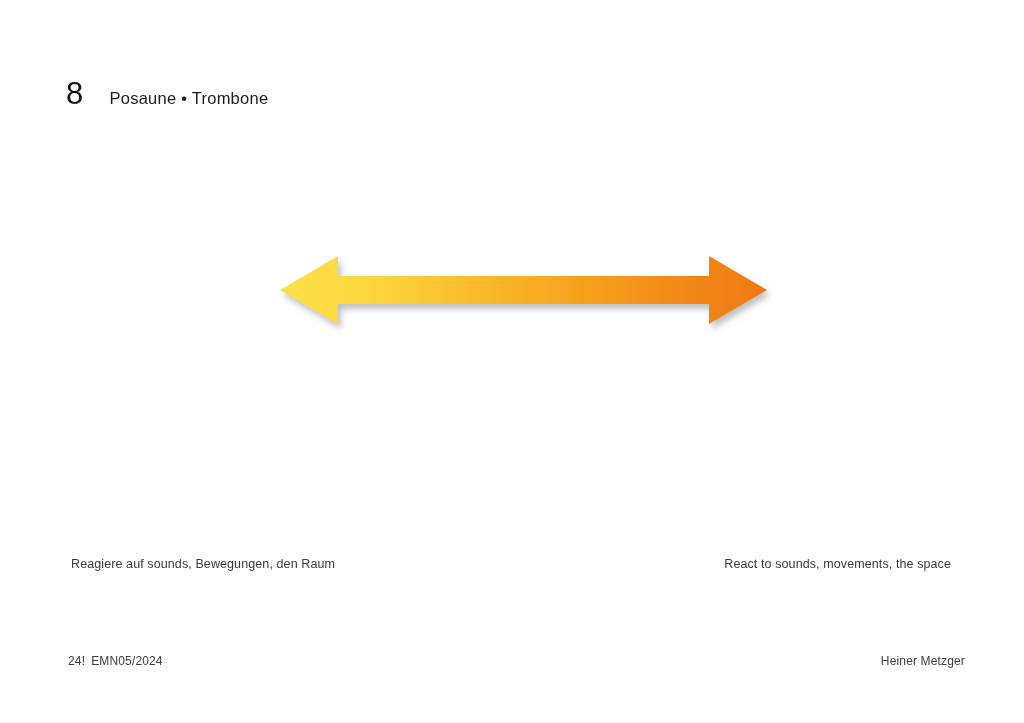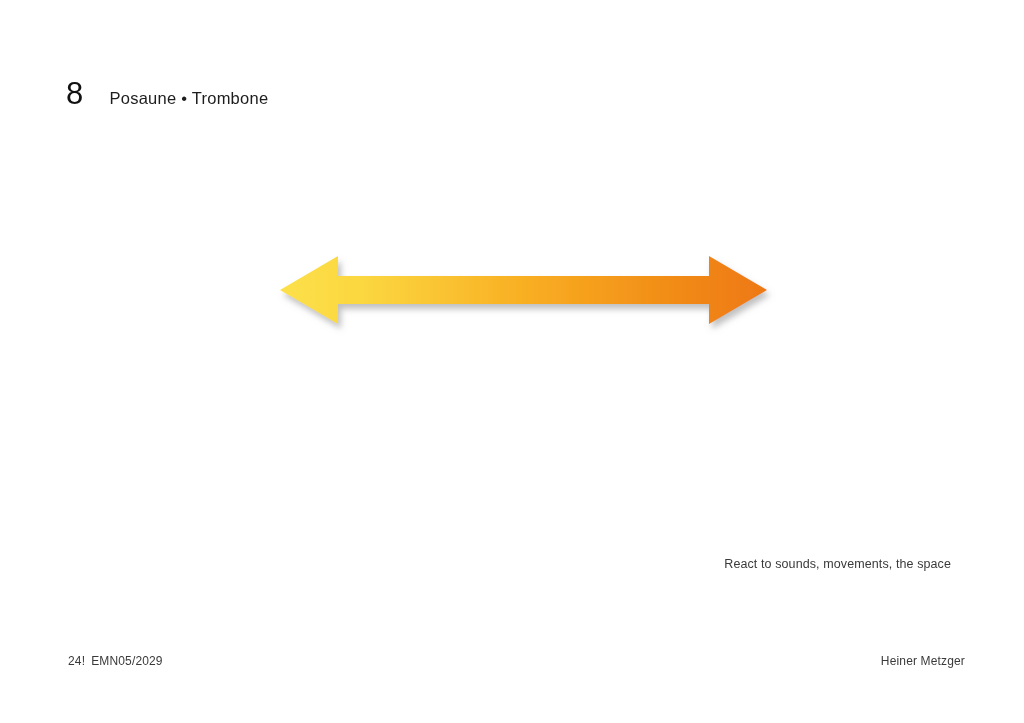--- a/index.html
+++ b/index.html
@@ -121,22 +121,23 @@
                L 444 16
                L 502 50
                L 444 84
                L 444 64
                L 73 64
                L 73 84
                Z"></path>
     </svg>
   </div>
 
+  <div class="caption caption-de">Reagiere auf sounds, Bewegungen, den Raum</div>
   <div class="caption caption-en">React to sounds, movements, the space</div>
 
   <div class="footer footer-left">
     <span class="footer-code">24!</span>
     <span class="footer-org">EMN</span>
-    <span class="footer-date">05/2029</span>
+    <span class="footer-date">05/2024</span>
   </div>
   <div class="footer footer-right">Heiner Metzger</div>
 
 </div>
 
 </body></html>

